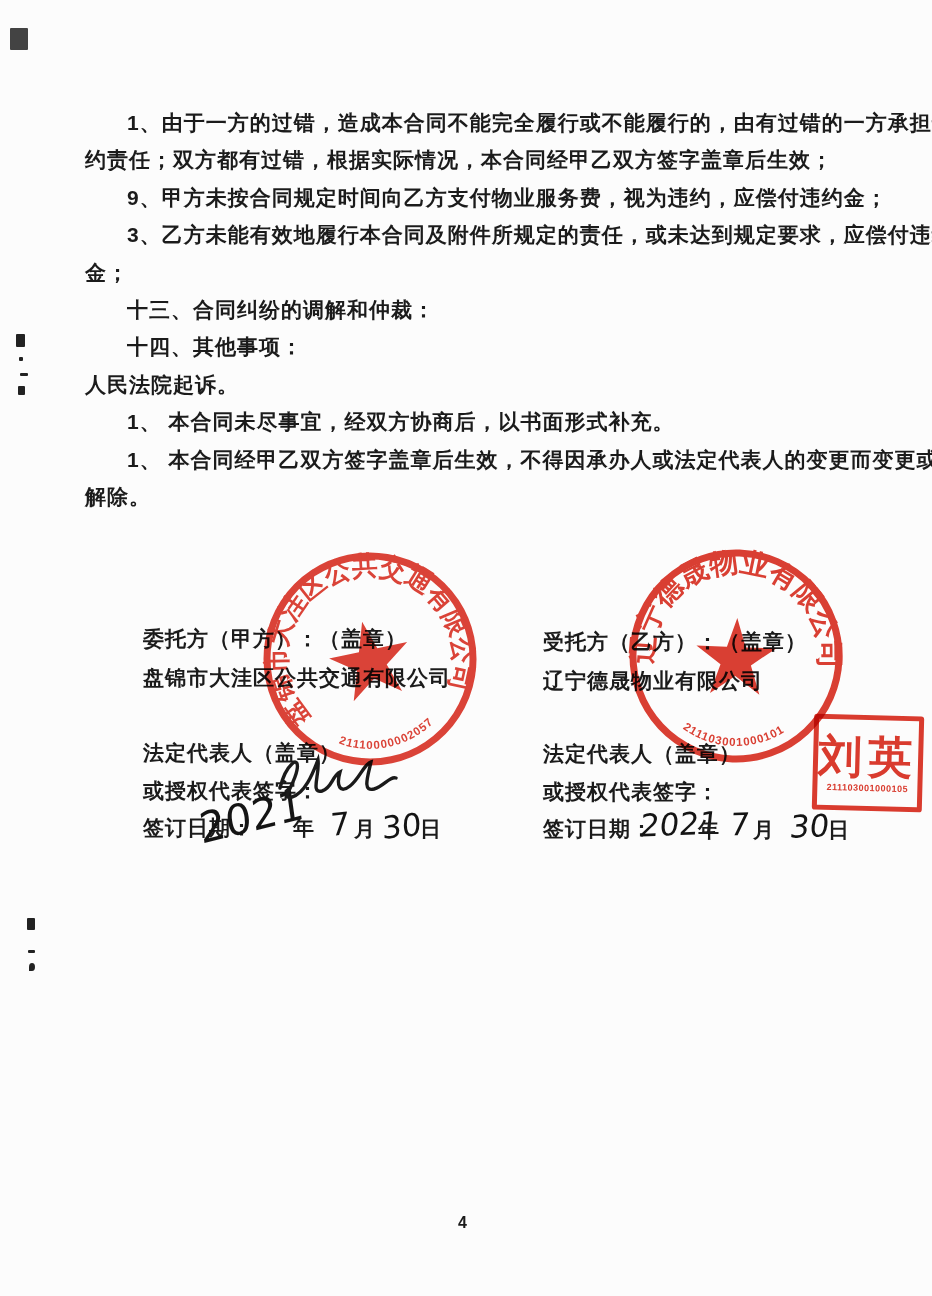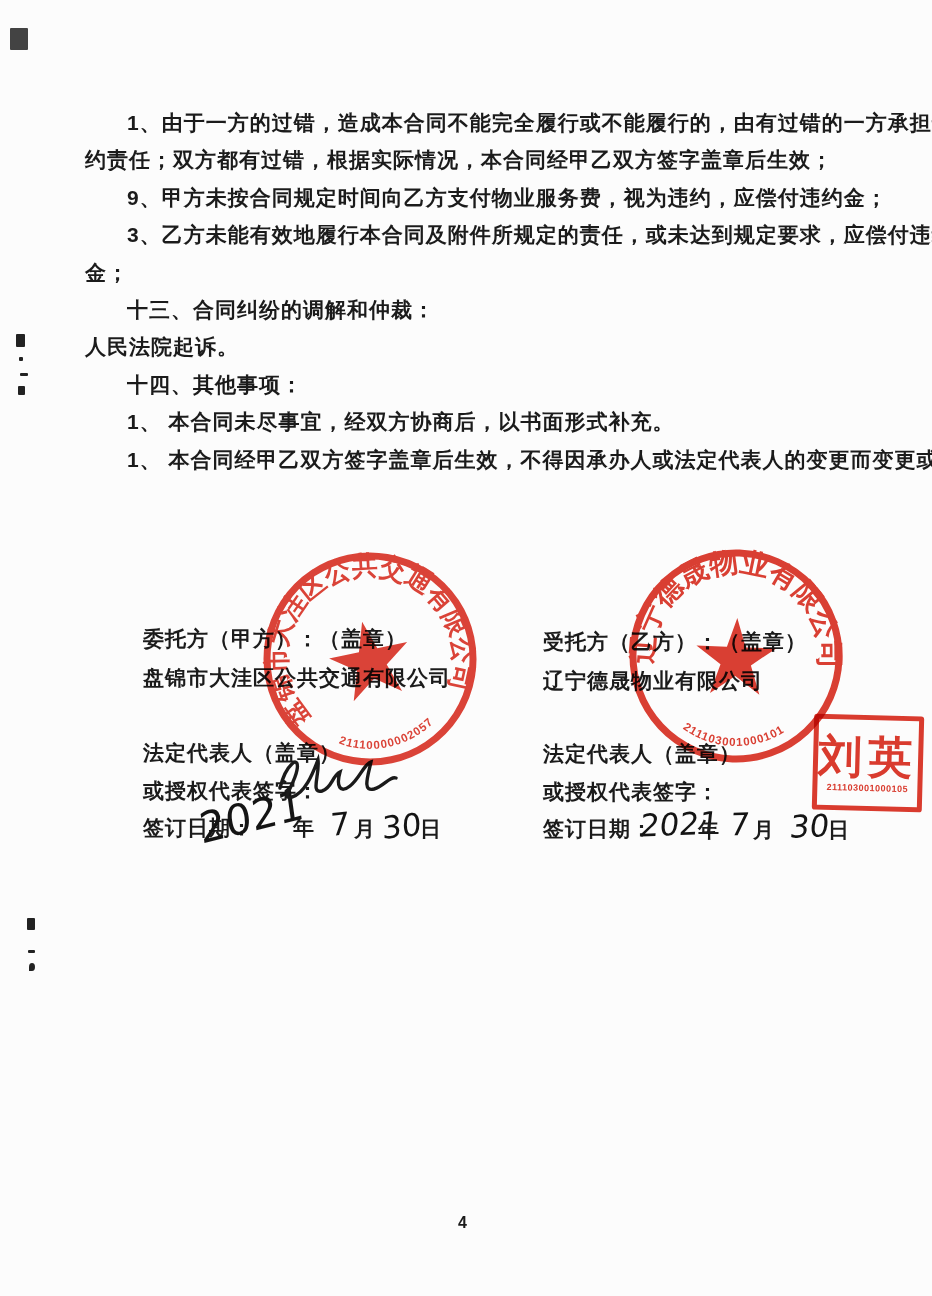--- a/index.html
+++ b/index.html
@@ -55,24 +55,25 @@
   <div class="mark" style="left:28px;top:950px;width:7px;height:3px;"></div>
   <div class="mark" style="left:29px;top:963px;width:6px;height:8px;border-radius:50% 50% 50% 0;"></div>
 
   <div class="doc">
     <div class="line indent">1、由于一方的过错，造成本合同不能完全履行或不能履行的，由有过错的一方承担违</div>
     <div class="line">约责任；双方都有过错，根据实际情况，本合同经甲乙双方签字盖章后生效；</div>
     <div class="line indent">9、甲方未按合同规定时间向乙方支付物业服务费，视为违约，应偿付违约金；</div>
     <div class="line indent">3、乙方未能有效地履行本合同及附件所规定的责任，或未达到规定要求，应偿付违约</div>
     <div class="line">金；</div>
     <div class="line indent hd">十三、合同纠纷的调解和仲裁：</div>
+    <div class="line indent hd">十四、其他事项：</div>
     <div class="line">人民法院起诉。</div>
-    <div class="line indent hd">十四、其他事项：</div>
     <div class="line indent">1、 本合同未尽事宜，经双方协商后，以书面形式补充。</div>
     <div class="line indent">1、 本合同经甲乙双方签字盖章后生效，不得因承办人或法定代表人的变更而变更或</div>
+    <div class="line">解除。</div>
   </div>
 
   <div class="sigrow" style="left:143px;top:625px;">委托方（甲方）：（盖章）</div>
   <div class="sigrow" style="left:143px;top:664px;">盘锦市大洼区公共交通有限公司</div>
   <div class="sigrow" style="left:143px;top:739px;">法定代表人（盖章）</div>
   <div class="sigrow" style="left:143px;top:777px;">或授权代表签字：</div>
   <div class="sigrow" style="left:143px;top:814px;">签订日期：</div>
   <div class="hand big" style="left:198px;top:792px;">2021</div>
   <div class="sigrow" style="left:293px;top:814px;">年</div>
   <div class="hand med" style="left:330px;top:806px;">7</div>

